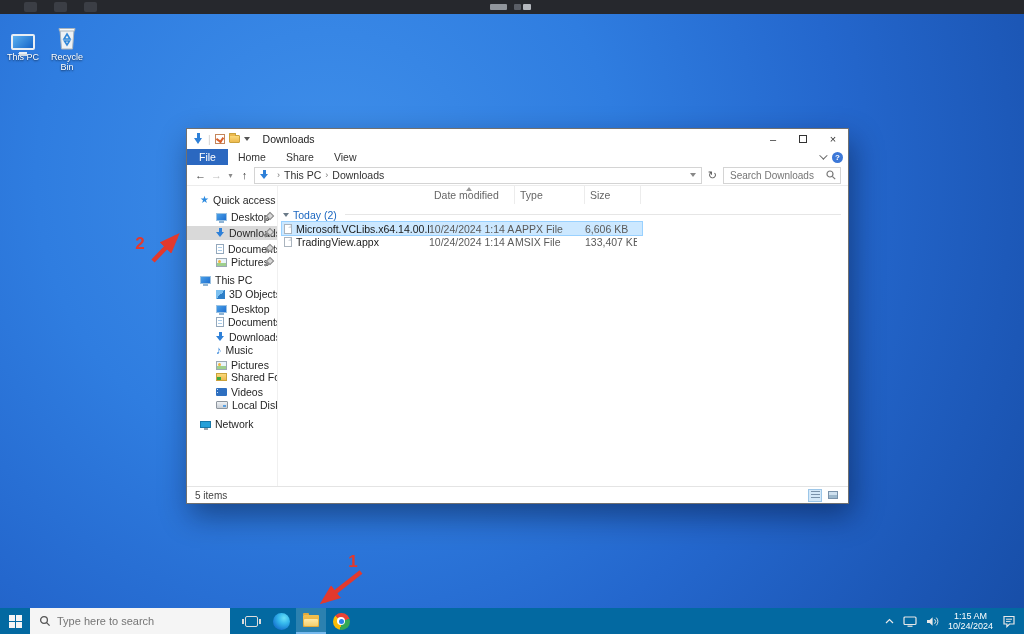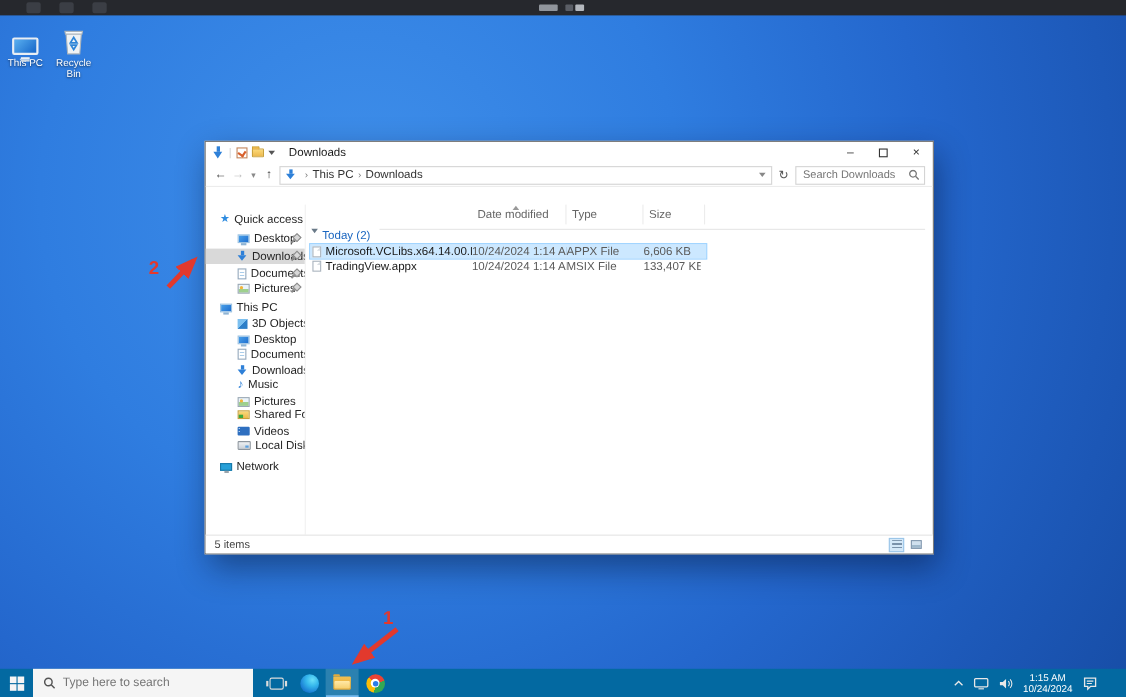--- a/index.html
+++ b/index.html
@@ -103,21 +103,21 @@
   .net-ic { width:11px; height:7px; background:#27a0d8; border:1px solid #1878a8; }
   .net-ic::after { content:""; position:absolute; left:3px; bottom:-3px; width:4px; height:2px; background:#9aa4ac; }
   .pin { position:absolute; right:4px; top:3px; width:9px; height:9px; }
   .pin::before { content:""; position:absolute; left:0; top:5px; width:5px; height:1.5px; background:#8a8a8a; transform:rotate(-45deg); }
   .pin::after  { content:""; position:absolute; right:0; top:0; width:4px; height:4px; border:1px solid #8a8a8a; background:#d8d8d8; transform:rotate(-45deg); }
 
   
   #filearea { left:91px; top:57px; width:571px; height:302px; }
   .hdr { position:absolute; top:0; height:18px; display:flex; align-items:center; color:#666;
          border-right:1px solid #ececec; padding-left:5px; font-size:10.5px; }
-  .grp { position:absolute; left:5px; top:22px; height:13px; right:8px; display:flex; align-items:flex-start; gap:4px; }
+  .grp { position:absolute; left:5px; top:22px; height:13px; right:8px; display:flex; align-items:center; gap:4px; }
   .grp-label { color:#1a66c0; font-size:10.5px; }
   .grp-line { flex:1; height:1px; background:#e6e6e6; margin-left:4px; }
   .grp-chev { width:0; height:0; border-left:3px solid transparent; border-right:3px solid transparent; border-top:4px solid #6a7a88; }
   .frow { position:absolute; left:4px; width:360px; height:13px; display:flex; align-items:center; font-size:10.5px; }
   .frow.sel { background:#cce8ff; outline:1px solid #99d1ff; }
   .cell { overflow:hidden; white-space:nowrap; }
   .c-name { width:147px; display:flex; align-items:center; gap:4px; color:#1a1a1a; padding-left:2px; }
   .c-date { width:86px; color:#5a5a5a; }
   .c-type { width:70px; color:#5a5a5a; }
   .c-size { width:52px; color:#5a5a5a; padding-right:4px; }
@@ -148,21 +148,21 @@
   .edge-ic { width:17px; height:17px; border-radius:50%;
              background:radial-gradient(circle at 65% 30%, #6ae0f8 0%, #35b7ec 35%, #1b7fd4 70%, #1257b8 100%); }
   .exp-ic { width:16px; height:12px; background:linear-gradient(#f3c04e,#e2a93c); border-radius:1px; position:relative; }
   .exp-ic::before { content:""; position:absolute; left:0; top:-2px; width:6px; height:2px; background:#e2a93c; border-radius:1px 1px 0 0; }
   .exp-ic::after { content:""; position:absolute; left:1px; right:1px; bottom:1px; height:7px;
                    background:linear-gradient(#ffe9a8,#f6cf6e); border-radius:1px; }
   .chrome-ic { width:17px; height:17px; border-radius:50%; position:relative;
                background:conic-gradient(from -50deg, #ea4335 0 120deg, #34a853 0 240deg, #fbbc05 0 360deg); }
   .chrome-ic::before { content:""; position:absolute; left:4.5px; top:4.5px; width:8px; height:8px; border-radius:50%; background:#fff; }
   .chrome-ic::after  { content:""; position:absolute; left:6px; top:6px; width:5px; height:5px; border-radius:50%; background:#2b7de9; }
-  #tray { margin-left:auto; display:flex; align-items:center; gap:9px; padding-right:26px; }
+  #tray { margin-left:auto; display:flex; align-items:center; gap:9px; padding-right:8px; }
   .clock { font-size:9px; color:#fff; text-align:center; line-height:10.5px; white-space:nowrap; }
 
   
   #annot { left:0; top:0; width:1024px; height:634px; z-index:50; pointer-events:none; }
 </style>
 </head>
 <body>
 
 <div id="topbar" class="abs">
   <span class="tb-dot" style="left:24px"></span>
@@ -204,20 +204,30 @@
     <span class="win-title">Downloads</span>
     <span class="ctrls">
       <span class="ctrl">–</span>
       <span class="ctrl">
           <span class="maxbox"></span>
         </span>
       <span class="ctrl">×</span>
     </span>
   </div>
 
+  <div id="tabstrip">
+    <span class="rtab file">File</span>
+    <span class="rtab">Home</span>
+    <span class="rtab">Share</span>
+    <span class="rtab">View</span>
+    <span class="ribbon-right">
+      <span class="chev-dn"></span>
+      <span class="help-circle">?</span>
+    </span>
+  </div>
 
   <div id="addrrow">
     <span class="nav-arr">←</span>
     <span class="nav-arr dis">→</span>
     <span class="nav-arr small">▾</span>
     <span class="nav-arr">↑</span>
     <span class="addr-field">
       <span class="dl-mini nic"></span>
       <span class="crumb-sep">›</span>
       <span class="crumb">This PC</span>

